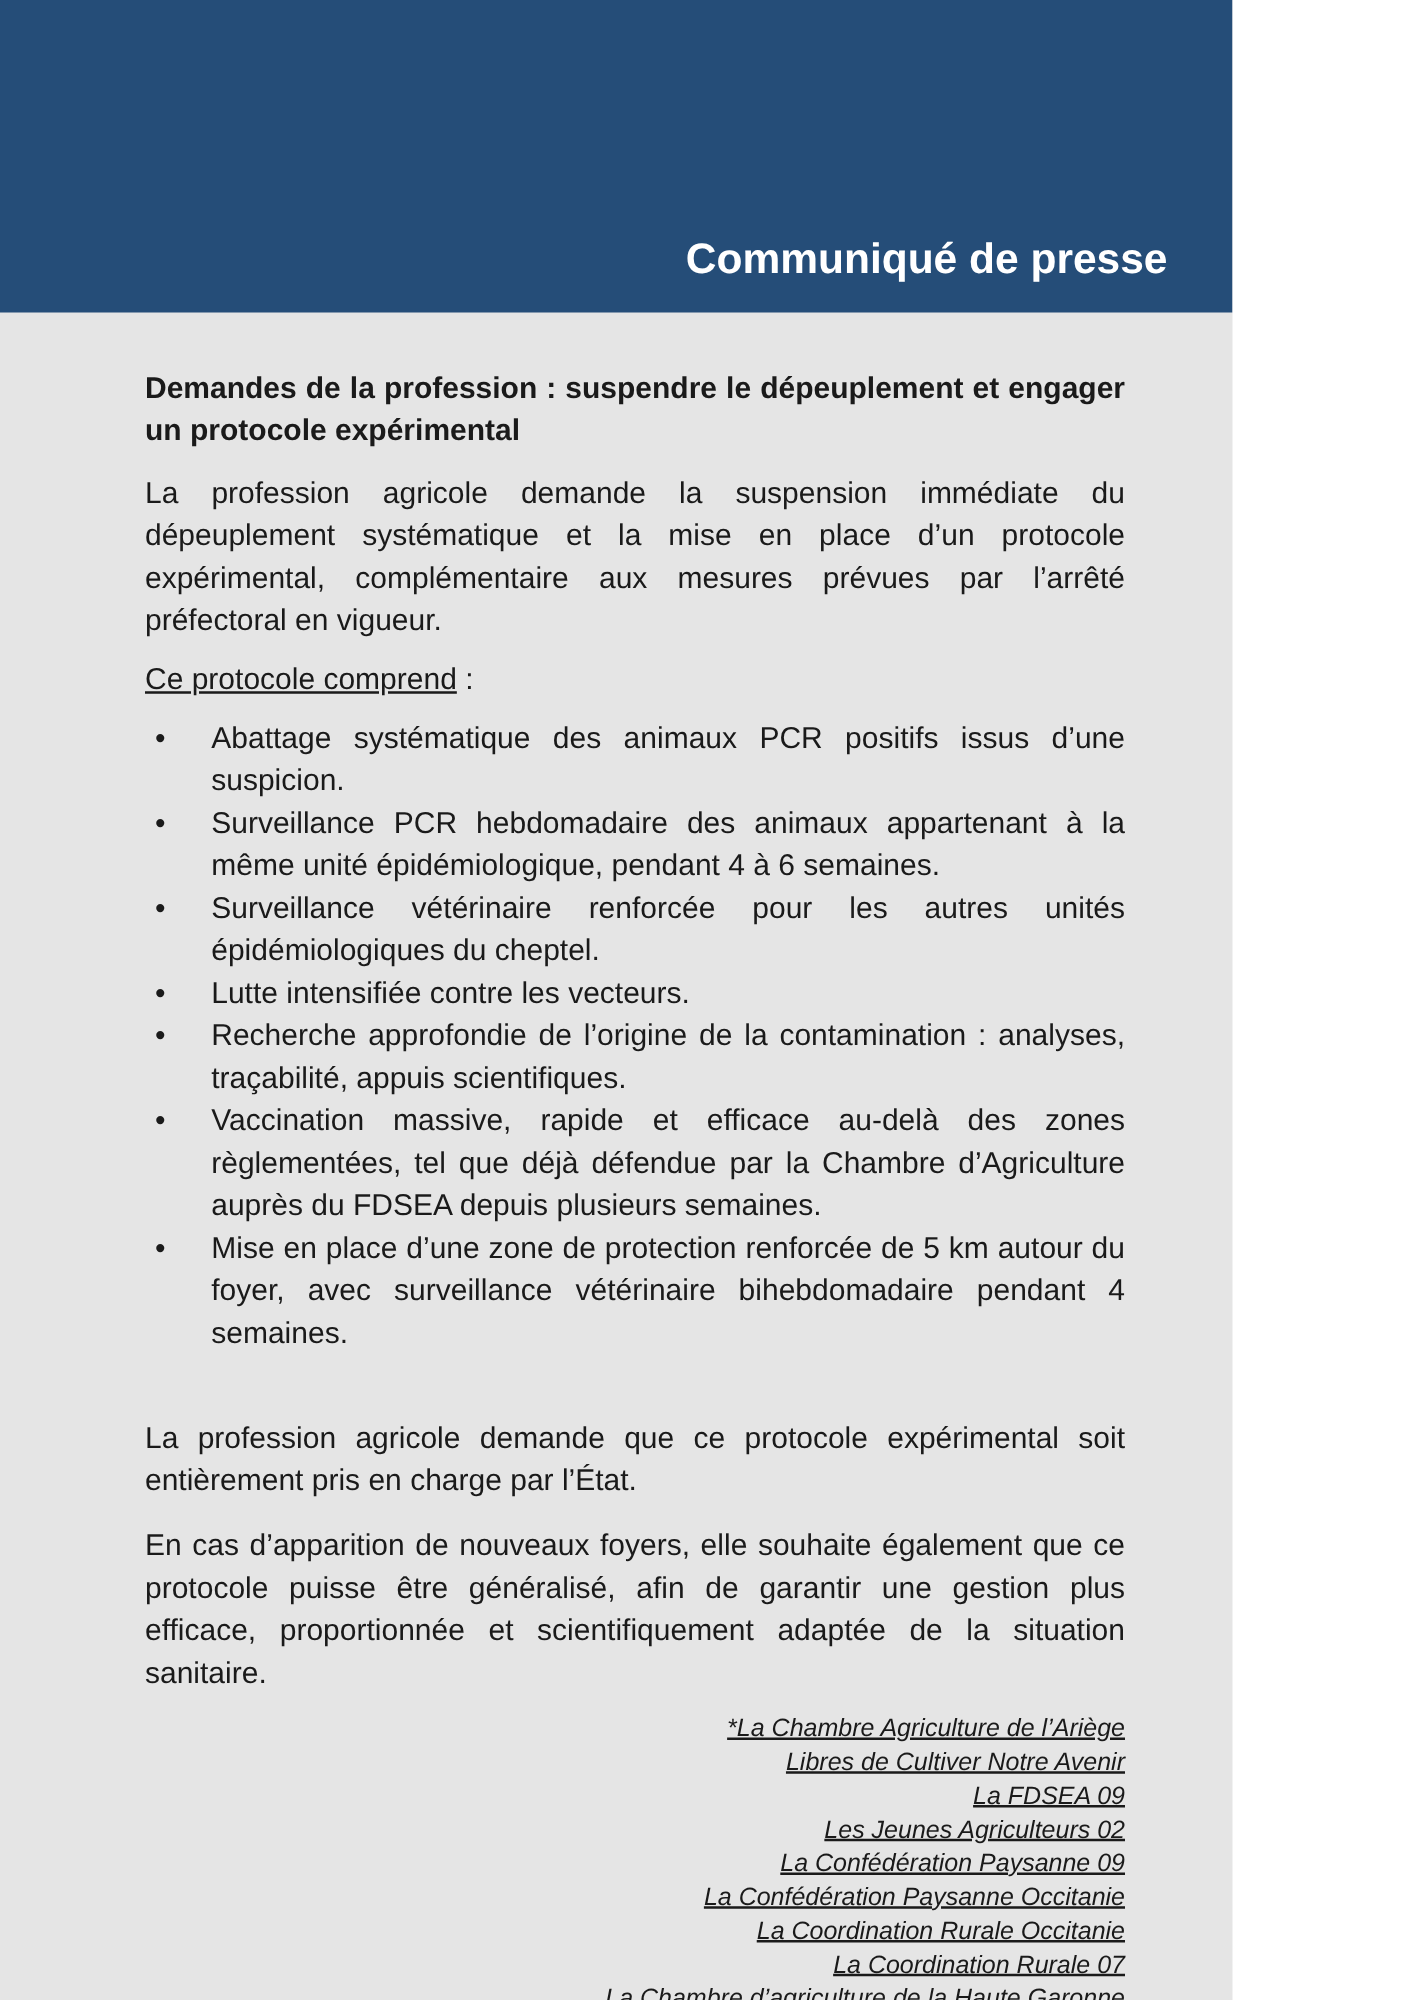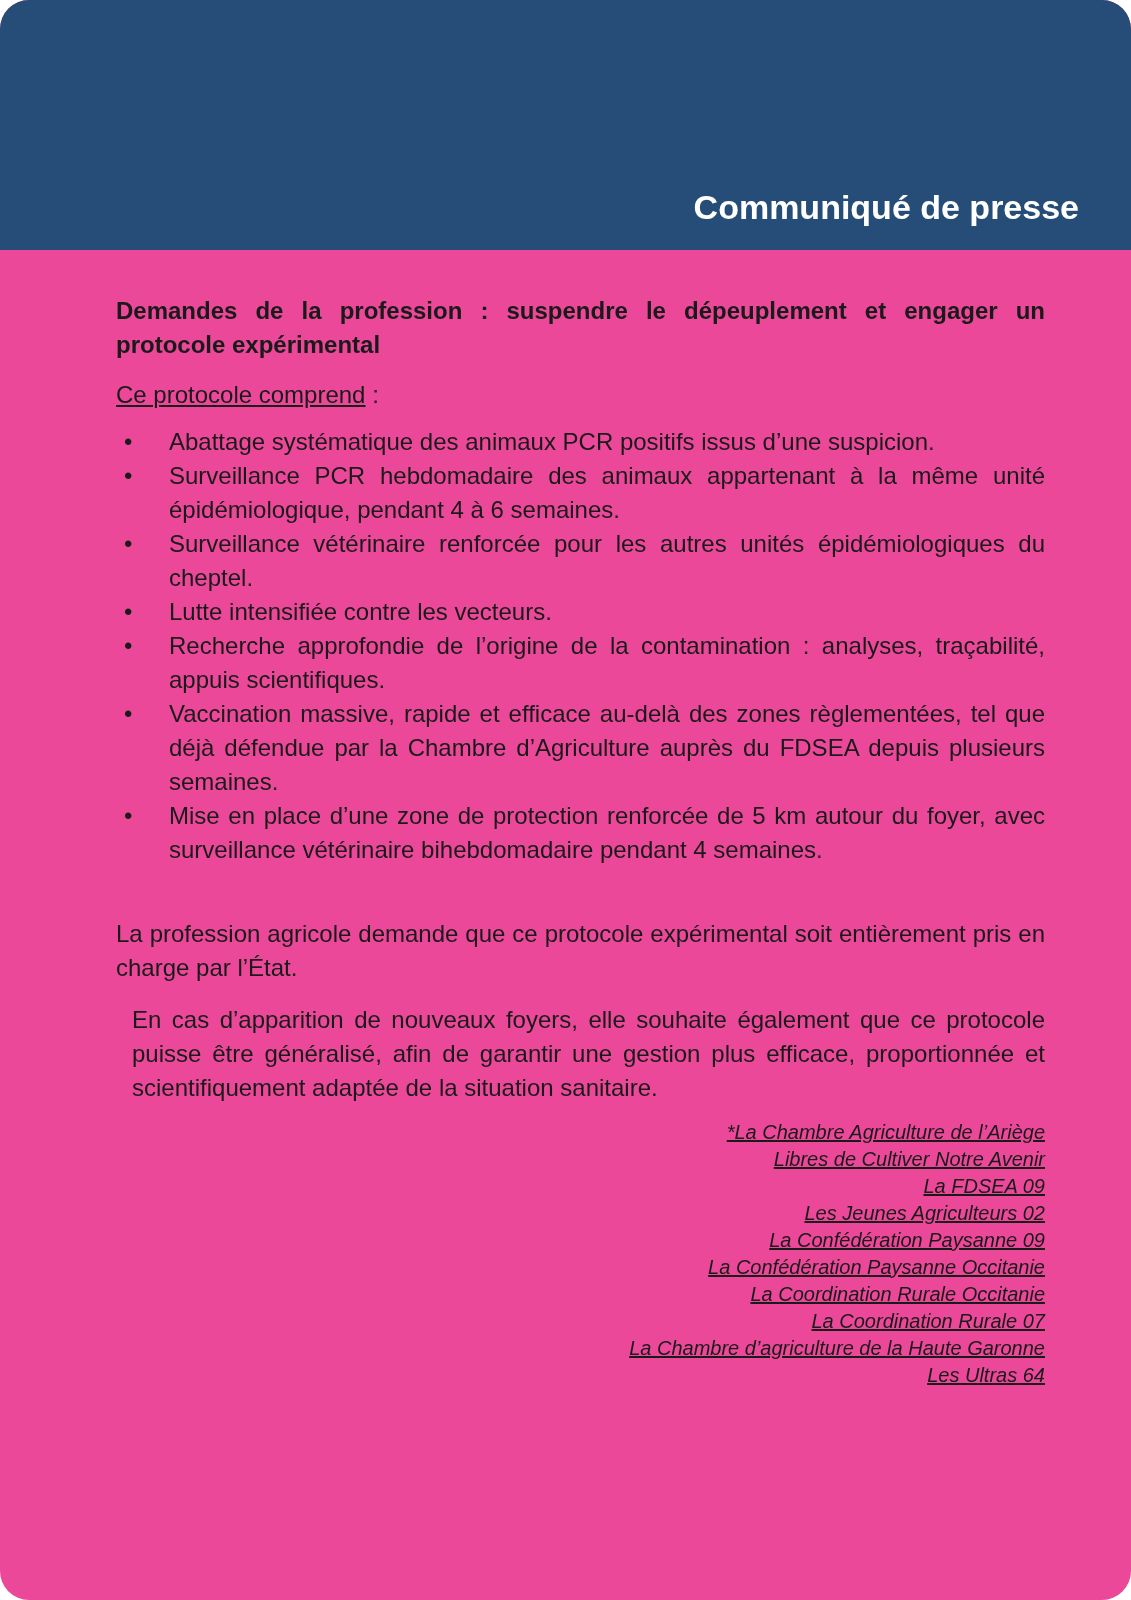--- a/index.html
+++ b/index.html
@@ -1,24 +1,23 @@
 <!DOCTYPE html>
 <html lang="fr"><head>
 <meta charset="utf-8">
 <style>
   html, body { margin: 0; padding: 0; background: #ffffff; }
   .page {
     position: relative;
-    width: 1131px;
+    width: 986px;
     height: 1600px;
-    background: #ec4899;
+    background: #e5e5e5;
     font-family: "Liberation Sans", sans-serif;
     color: #1a1a1a;
     overflow: hidden;
-    border-radius: 29px;
   }
   .banner {
     box-sizing: border-box;
     width: 100%;
     height: 250px;
     background: #254d78;
     display: flex;
     justify-content: flex-end;
     align-items: flex-end;
     padding: 0 52px 26px 0;
@@ -54,21 +53,21 @@
     padding-left: 53px;
     margin: 0;
   }
   ul.bullets li .bullet {
     position: absolute;
     left: 8px;
     top: 0;
     font-size: 24px;
   }
   .state-funding { margin: 0 0 18px 0; }
-  .generalization { margin: 0 0 14px 16px; }
+  .generalization { margin: 0 0 14px 0; }
   .signatures {
     text-align: right;
     font-style: italic;
     font-size: 20px;
     line-height: 27px;
     text-decoration: underline;
   }
   .signatures .sig-line { margin: 0; }
 </style>
 </head>
@@ -77,20 +76,21 @@
 <div class="page">
 
   <header class="banner">
     <div class="banner-title">Communiqué de presse</div>
   </header>
 
   <main class="content">
 
     <h1 class="heading">Demandes de la profession : suspendre le dépeuplement et engager un protocole expérimental</h1>
 
+    <p class="intro">La profession agricole demande la suspension immédiate du dépeuplement systématique et la mise en place d’un protocole expérimental, complémentaire aux mesures prévues par l’arrêté préfectoral en vigueur.</p>
 
     <p class="protocol-label"><span class="underlined">Ce protocole comprend</span><span> :</span></p>
 
     <ul class="bullets">
 
         <li>
           <span class="bullet">•</span>
           <span>Abattage systématique des animaux PCR positifs issus d’une suspicion.</span>
         </li>
 

